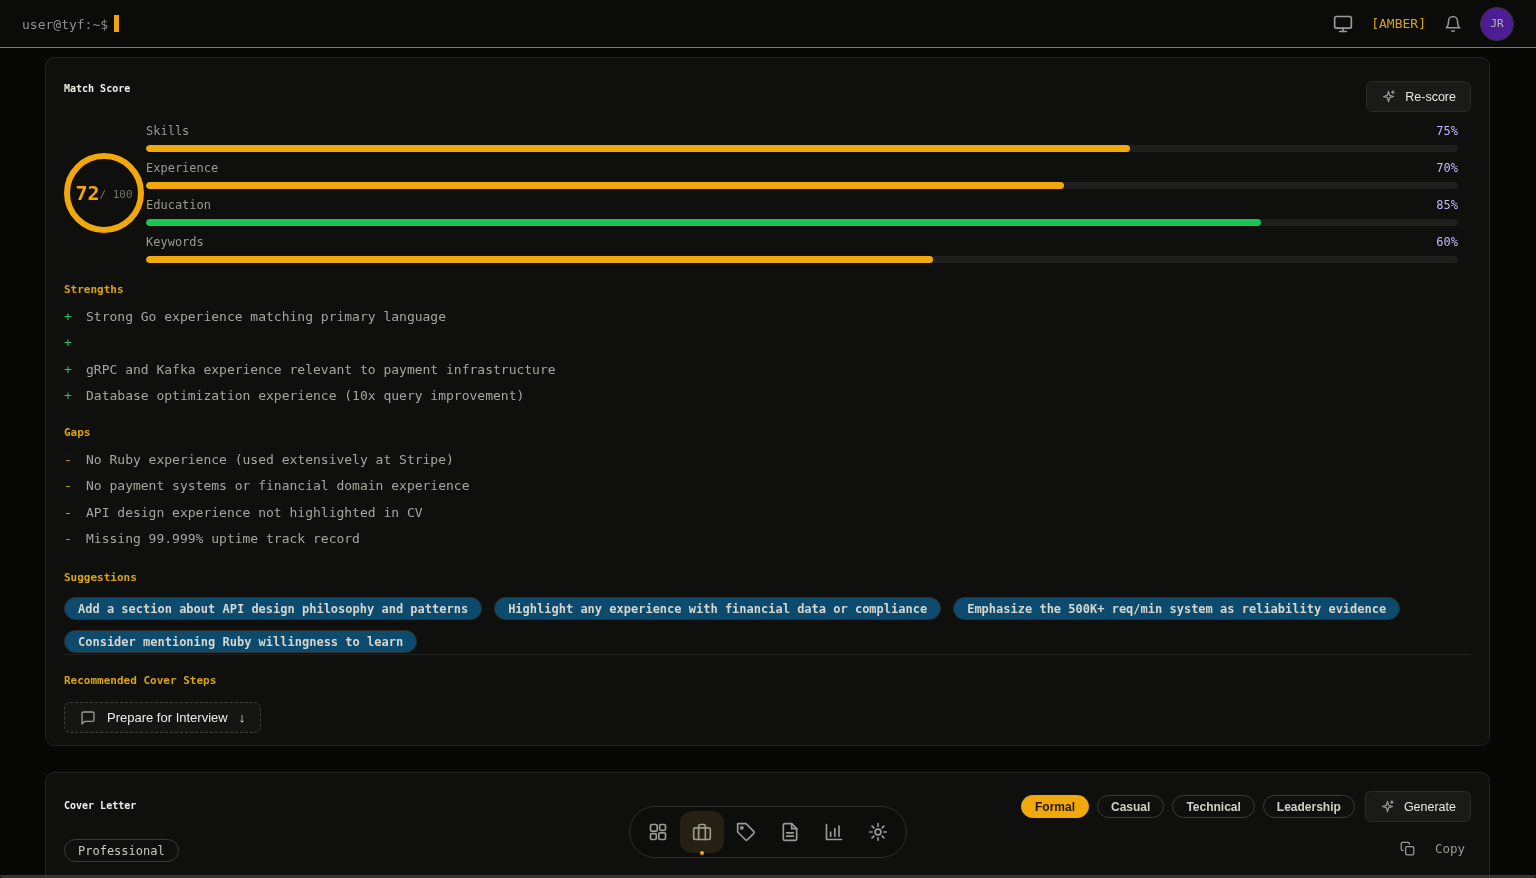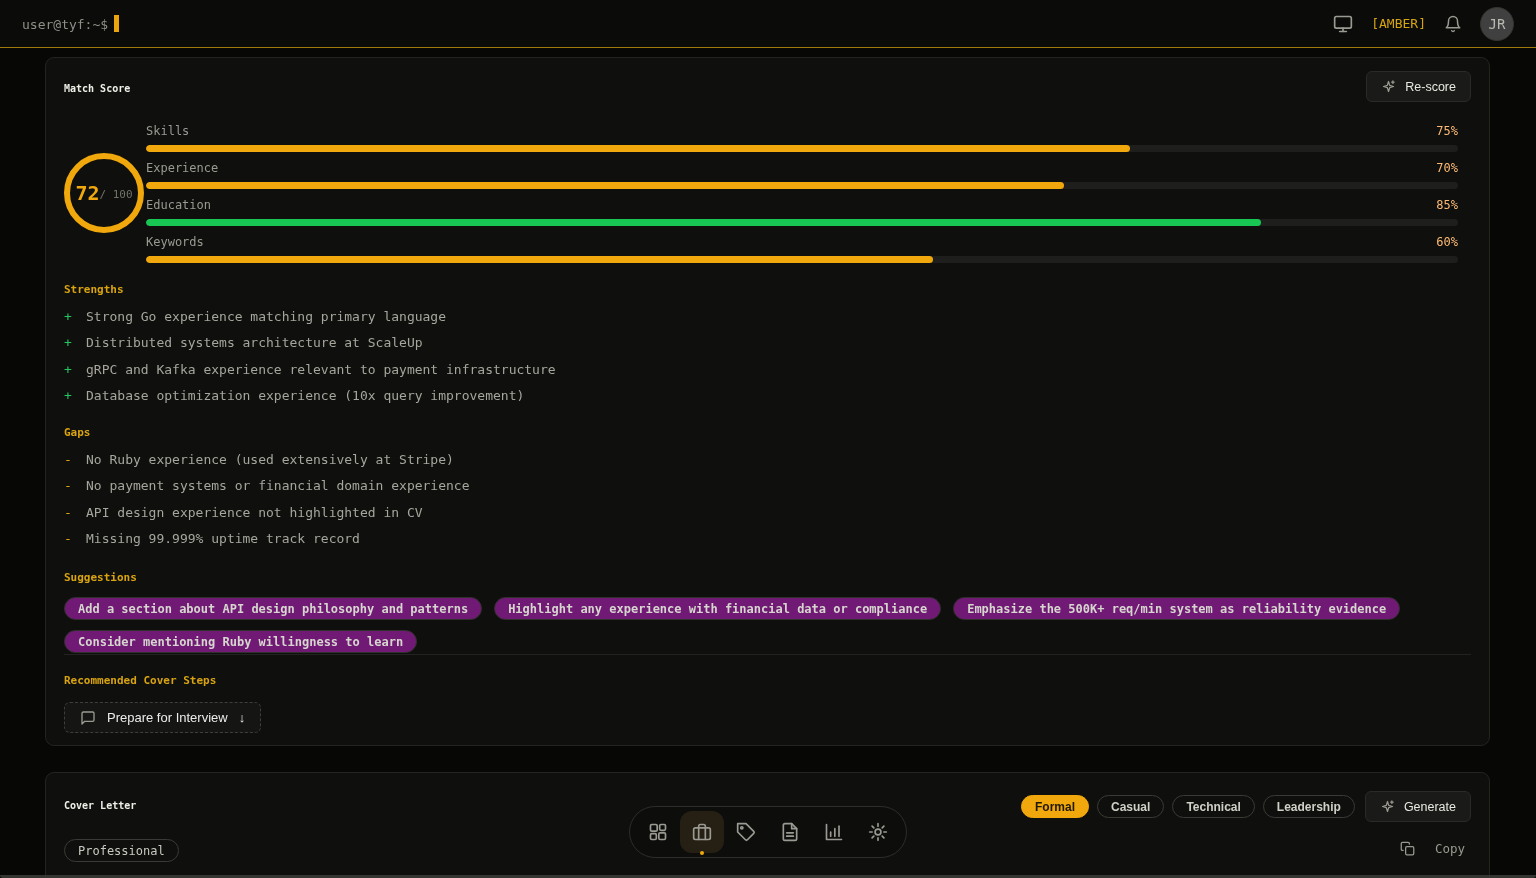--- a/index.html
+++ b/index.html
@@ -9,22 +9,22 @@
   
   .topbar { position:absolute; top:0; left:0; width:1536px; height:48px;
             background:#0b0b09; border-bottom:1px solid rgba(197,150,14,.8);
             display:flex; align-items:center; justify-content:space-between; padding:0 22px; }
   .prompt { color:#8f8f88; font-size:13px; display:flex; align-items:flex-end; }
   .cursor { display:inline-block; width:5px; height:17px; background:#e9a50b; margin-left:6px; }
   .top-right { display:flex; align-items:center; gap:18px; }
   .mode-label { color:#d6a410; font-size:13px; }
   .icon { display:inline-flex; align-items:center; justify-content:center; color:#9a9a92; }
   .icon svg { display:block; }
-  .avatar { width:34px; height:34px; border-radius:50%; background:#404040;
-            border:1px solid #34342f; color:#b9b9b1; font-size:14px;
+  .avatar { width:34px; height:34px; border-radius:50%; background:#4c1d95;
+            border:1px solid #34342f; color:#b9b9b1; font-size:11px;
             display:flex; align-items:center; justify-content:center; }
 
   
   .card { position:absolute; left:45px; width:1445px; background:#0f0f0d;
           border:1px solid #232320; border-radius:9px; }
   .card-score  { top:57px;  height:689px; }
   .card-letter { top:772px; height:150px; }
   .card-title { position:absolute; left:18px; font-size:10px; font-weight:bold; color:#efefe8; }
 
   .ghost-btn { display:inline-flex; align-items:center; gap:9px; height:31px; padding:0 14px;
@@ -36,50 +36,50 @@
                   border:6px solid #f0a80c; border-radius:50%;
                   display:flex; flex-direction:row; align-items:center; justify-content:center; }
   .score-num   { color:#f0a80c; font-size:20px; font-weight:bold; line-height:22px; }
   .score-total { color:#72726b; font-size:11px; margin-top:2px; }
 
   
   .bars { position:absolute; left:100px; top:66px; width:1312px; }
   .bar-row { margin-bottom:9px; }
   .bar-head { display:flex; justify-content:space-between; align-items:baseline; height:16px; }
   .bar-label { color:#9a9a92; font-size:12px; }
-  .bar-value { color:#fdba74; font-size:12px; }
+  .bar-value { color:#c4b5fd; font-size:12px; }
   .bar-track { margin-top:5px; height:7px; border-radius:4px; background:#1e1e1c; overflow:hidden; }
   .bar-fill  { height:100%; border-radius:4px; }
 
   
   .section-label { font-size:11px; font-weight:bold; color:#d9a410; }
   .strengths { position:absolute; left:18px; top:225px; }
   .gaps      { position:absolute; left:18px; top:368px; }
   .feat-list { margin-top:8px; }
   .feat-item { font-size:13px; color:#a6a69e; line-height:26.4px; display:flex; align-items:baseline; }
   .feat-sign { width:22px; flex:0 0 22px; font-size:13px; }
   .sign-plus  { color:#27c662; }
   .sign-minus { color:#d9a410; }
 
   
   .suggestions { position:absolute; left:18px; top:513px; width:1409px; }
   .chip-wrap { margin-top:13px; display:flex; flex-wrap:wrap; gap:10px 12px; }
   .chip { height:23px; display:inline-flex; align-items:center; padding:0 13px;
-          background:#701a75; border:1px solid #30302c; border-radius:12px;
+          background:#0c4a6e; border:1px solid #30302c; border-radius:12px;
           color:#d6d6ce; font-size:12px; font-weight:bold; white-space:nowrap; }
 
   .divider { position:absolute; left:18px; right:18px; top:596px; height:1px; background:#222220; }
 
   .next-steps { position:absolute; left:18px; top:616px; }
   .prepare-btn { margin-top:15px; display:inline-flex; align-items:center; gap:11px; height:31px;
                  padding:0 15px; background:#151513; border:1px dashed #3e3e3a; border-radius:6px;
                  color:#ececе6; font-size:13px; color:#ececec; cursor:pointer; }
 
   
-  .rescore-btn  { position:absolute; right:18px; top:13px; }
+  .rescore-btn  { position:absolute; right:18px; top:23px; }
   .letter-controls { position:absolute; right:18px; top:18px; display:flex; align-items:center; gap:10px; }
   .tone-chip { height:23px; display:inline-flex; align-items:center; padding:0 13px;
                border-radius:12px; font-size:12px; font-weight:bold; cursor:pointer;
                background:transparent; border:1px solid #3a3a36; color:#d0d0c8; white-space:nowrap; }
   .tone-chip.active { background:#f0a80c; border-color:#f0a80c; color:#211800; }
   .style-chip { position:absolute; left:18px; top:66px; height:23px; display:inline-flex;
                 align-items:center; padding:0 13px; border:1px solid #3a3a36; border-radius:12px;
                 color:#c9c9c1; font-size:12px; }
   .copy-btn { position:absolute; right:24px; top:68px; display:inline-flex; align-items:center;
               gap:20px; color:#9a9a92; font-size:12.5px; background:none; border:none; cursor:pointer;
@@ -183,21 +183,20 @@
 
   <div class="strengths">
     <div class="section-label">Strengths</div>
     <div class="feat-list">
         <div class="feat-item">
           <span class="feat-sign sign-plus">+</span>
           <span>Strong Go experience matching primary language</span>
         </div>
         <div class="feat-item">
           <span class="feat-sign sign-plus">+</span>
-          <span>Distributed systems architecture at ScaleUp</span>
         </div>
         <div class="feat-item">
           <span class="feat-sign sign-plus">+</span>
           <span>gRPC and Kafka experience relevant to payment infrastructure</span>
         </div>
         <div class="feat-item">
           <span class="feat-sign sign-plus">+</span>
           <span>Database optimization experience (10x query improvement)</span>
         </div>
       </div>

